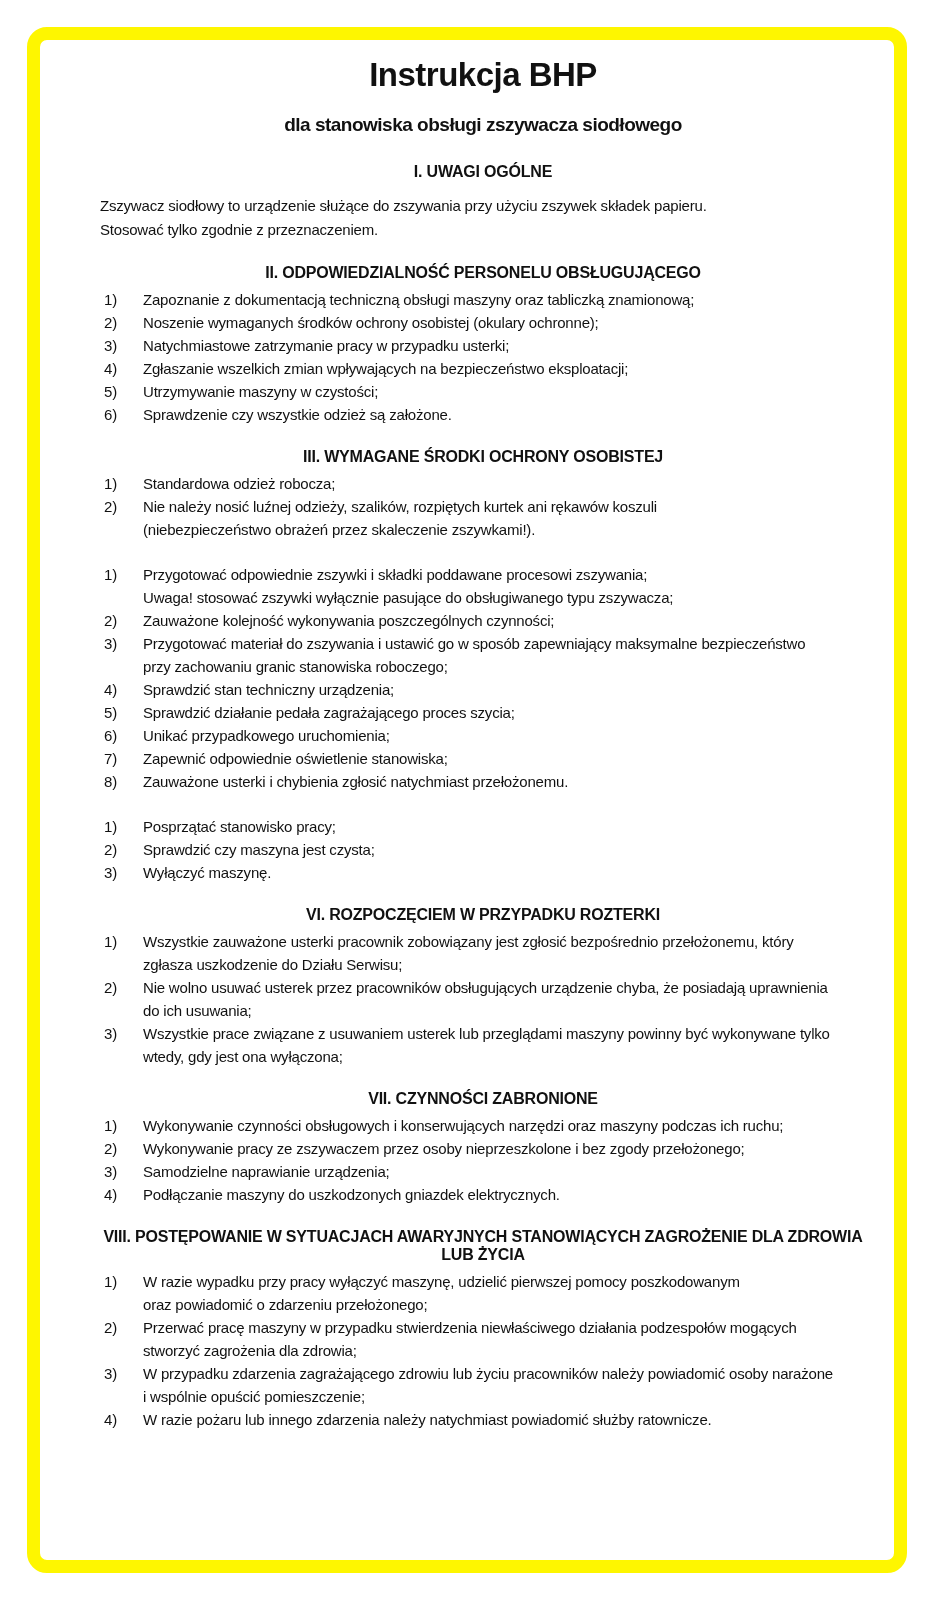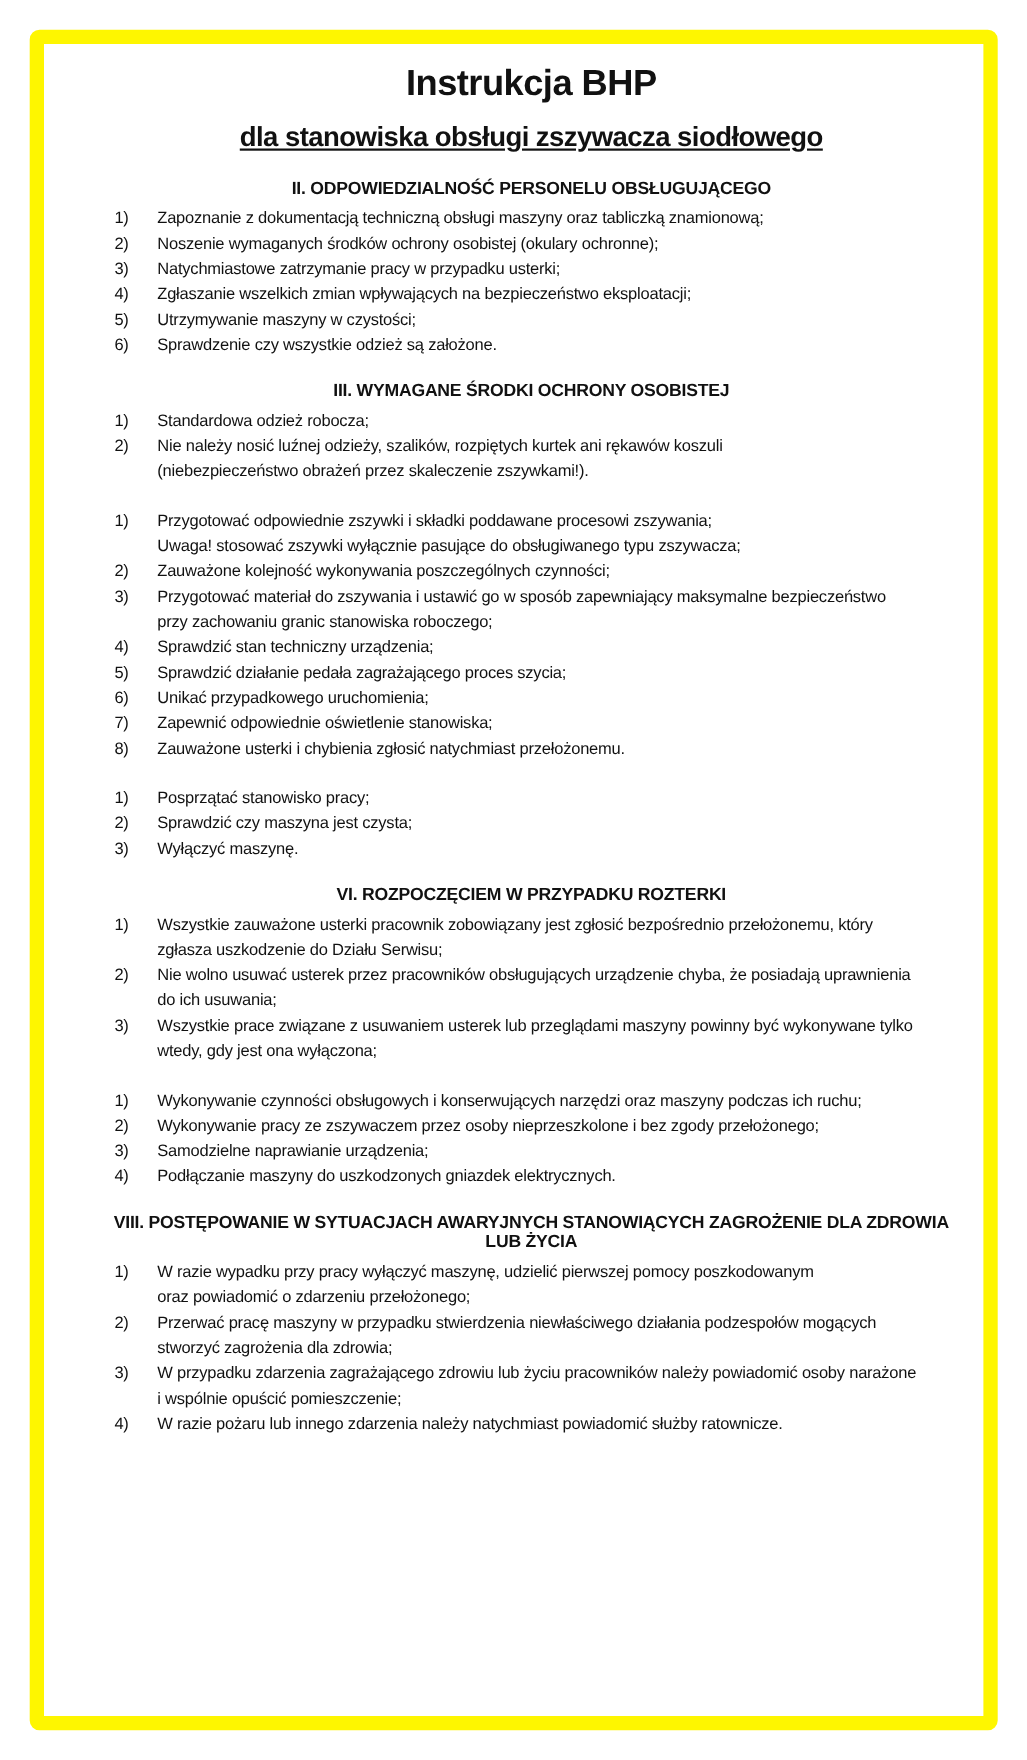--- a/index.html
+++ b/index.html
@@ -13,40 +13,39 @@
     position: relative;
     overflow: hidden;
   }
   .frame {
     position: absolute;
     left: 27px;
     top: 27px;
     width: 880px;
     height: 1546px;
     border: 13px solid #FEF600;
-    border-radius: 9px;
+    border-radius: 20px;
     background: #ffffff;
     padding: 17px 28px 0 60px;
     overflow: hidden;
   }
   .doc-title {
     text-align: center;
     font-size: 33px;
     font-weight: 700;
     line-height: 36px;
     letter-spacing: -0.5px;
   }
   .doc-subtitle {
     text-align: center;
-    font-size: 25px;
+    font-size: 19px;
     font-weight: 700;
     line-height: 32px;
     margin-top: 16px;
     letter-spacing: -0.5px;
-    text-decoration: underline;
   }
   .section { margin-top: 22px; }
   .section-heading {
     text-align: center;
     font-weight: 700;
     font-size: 16px;
     line-height: 18px;
     letter-spacing: -0.2px;
   }
   .section-paragraph {
@@ -85,20 +84,25 @@
 </style>
 </head>
 <body>
 
 <div class="frame">
   <div class="doc-title">Instrukcja BHP</div>
   <div class="doc-subtitle">dla stanowiska obsługi zszywacza siodłowego</div>
 
   <div id="sections">
       <div class="section">
+        <div class="section-heading">I. UWAGI OGÓLNE</div>
+        <p class="section-paragraph">Zszywacz siodłowy to urządzenie służące do zszywania przy użyciu zszywek składek papieru.
+Stosować tylko zgodnie z przeznaczeniem.</p>
+      </div>
+      <div class="section">
         <div class="section-heading">II. ODPOWIEDZIALNOŚĆ PERSONELU OBSŁUGUJĄCEGO</div>
         <div class="items">
           <div class="item">
             <div class="item-num">1)</div>
             <div class="item-text">Zapoznanie z dokumentacją techniczną obsługi maszyny oraz tabliczką znamionową;</div>
           </div>
           <div class="item">
             <div class="item-num">2)</div>
             <div class="item-text">Noszenie wymaganych środków ochrony osobistej (okulary ochronne);</div>
           </div>
@@ -202,20 +206,21 @@
 do ich usuwania;</div>
           </div>
           <div class="item">
             <div class="item-num">3)</div>
             <div class="item-text">Wszystkie prace związane z usuwaniem usterek lub przeglądami maszyny powinny być wykonywane tylko
 wtedy, gdy jest ona wyłączona;</div>
           </div>
         </div>
       </div>
       <div class="section">
+        <div class="section-heading">VII. CZYNNOŚCI ZABRONIONE</div>
         <div class="items">
           <div class="item">
             <div class="item-num">1)</div>
             <div class="item-text">Wykonywanie czynności obsługowych i konserwujących narzędzi oraz maszyny podczas ich ruchu;</div>
           </div>
           <div class="item">
             <div class="item-num">2)</div>
             <div class="item-text">Wykonywanie pracy ze zszywaczem przez osoby nieprzeszkolone i bez zgody przełożonego;</div>
           </div>
           <div class="item">

